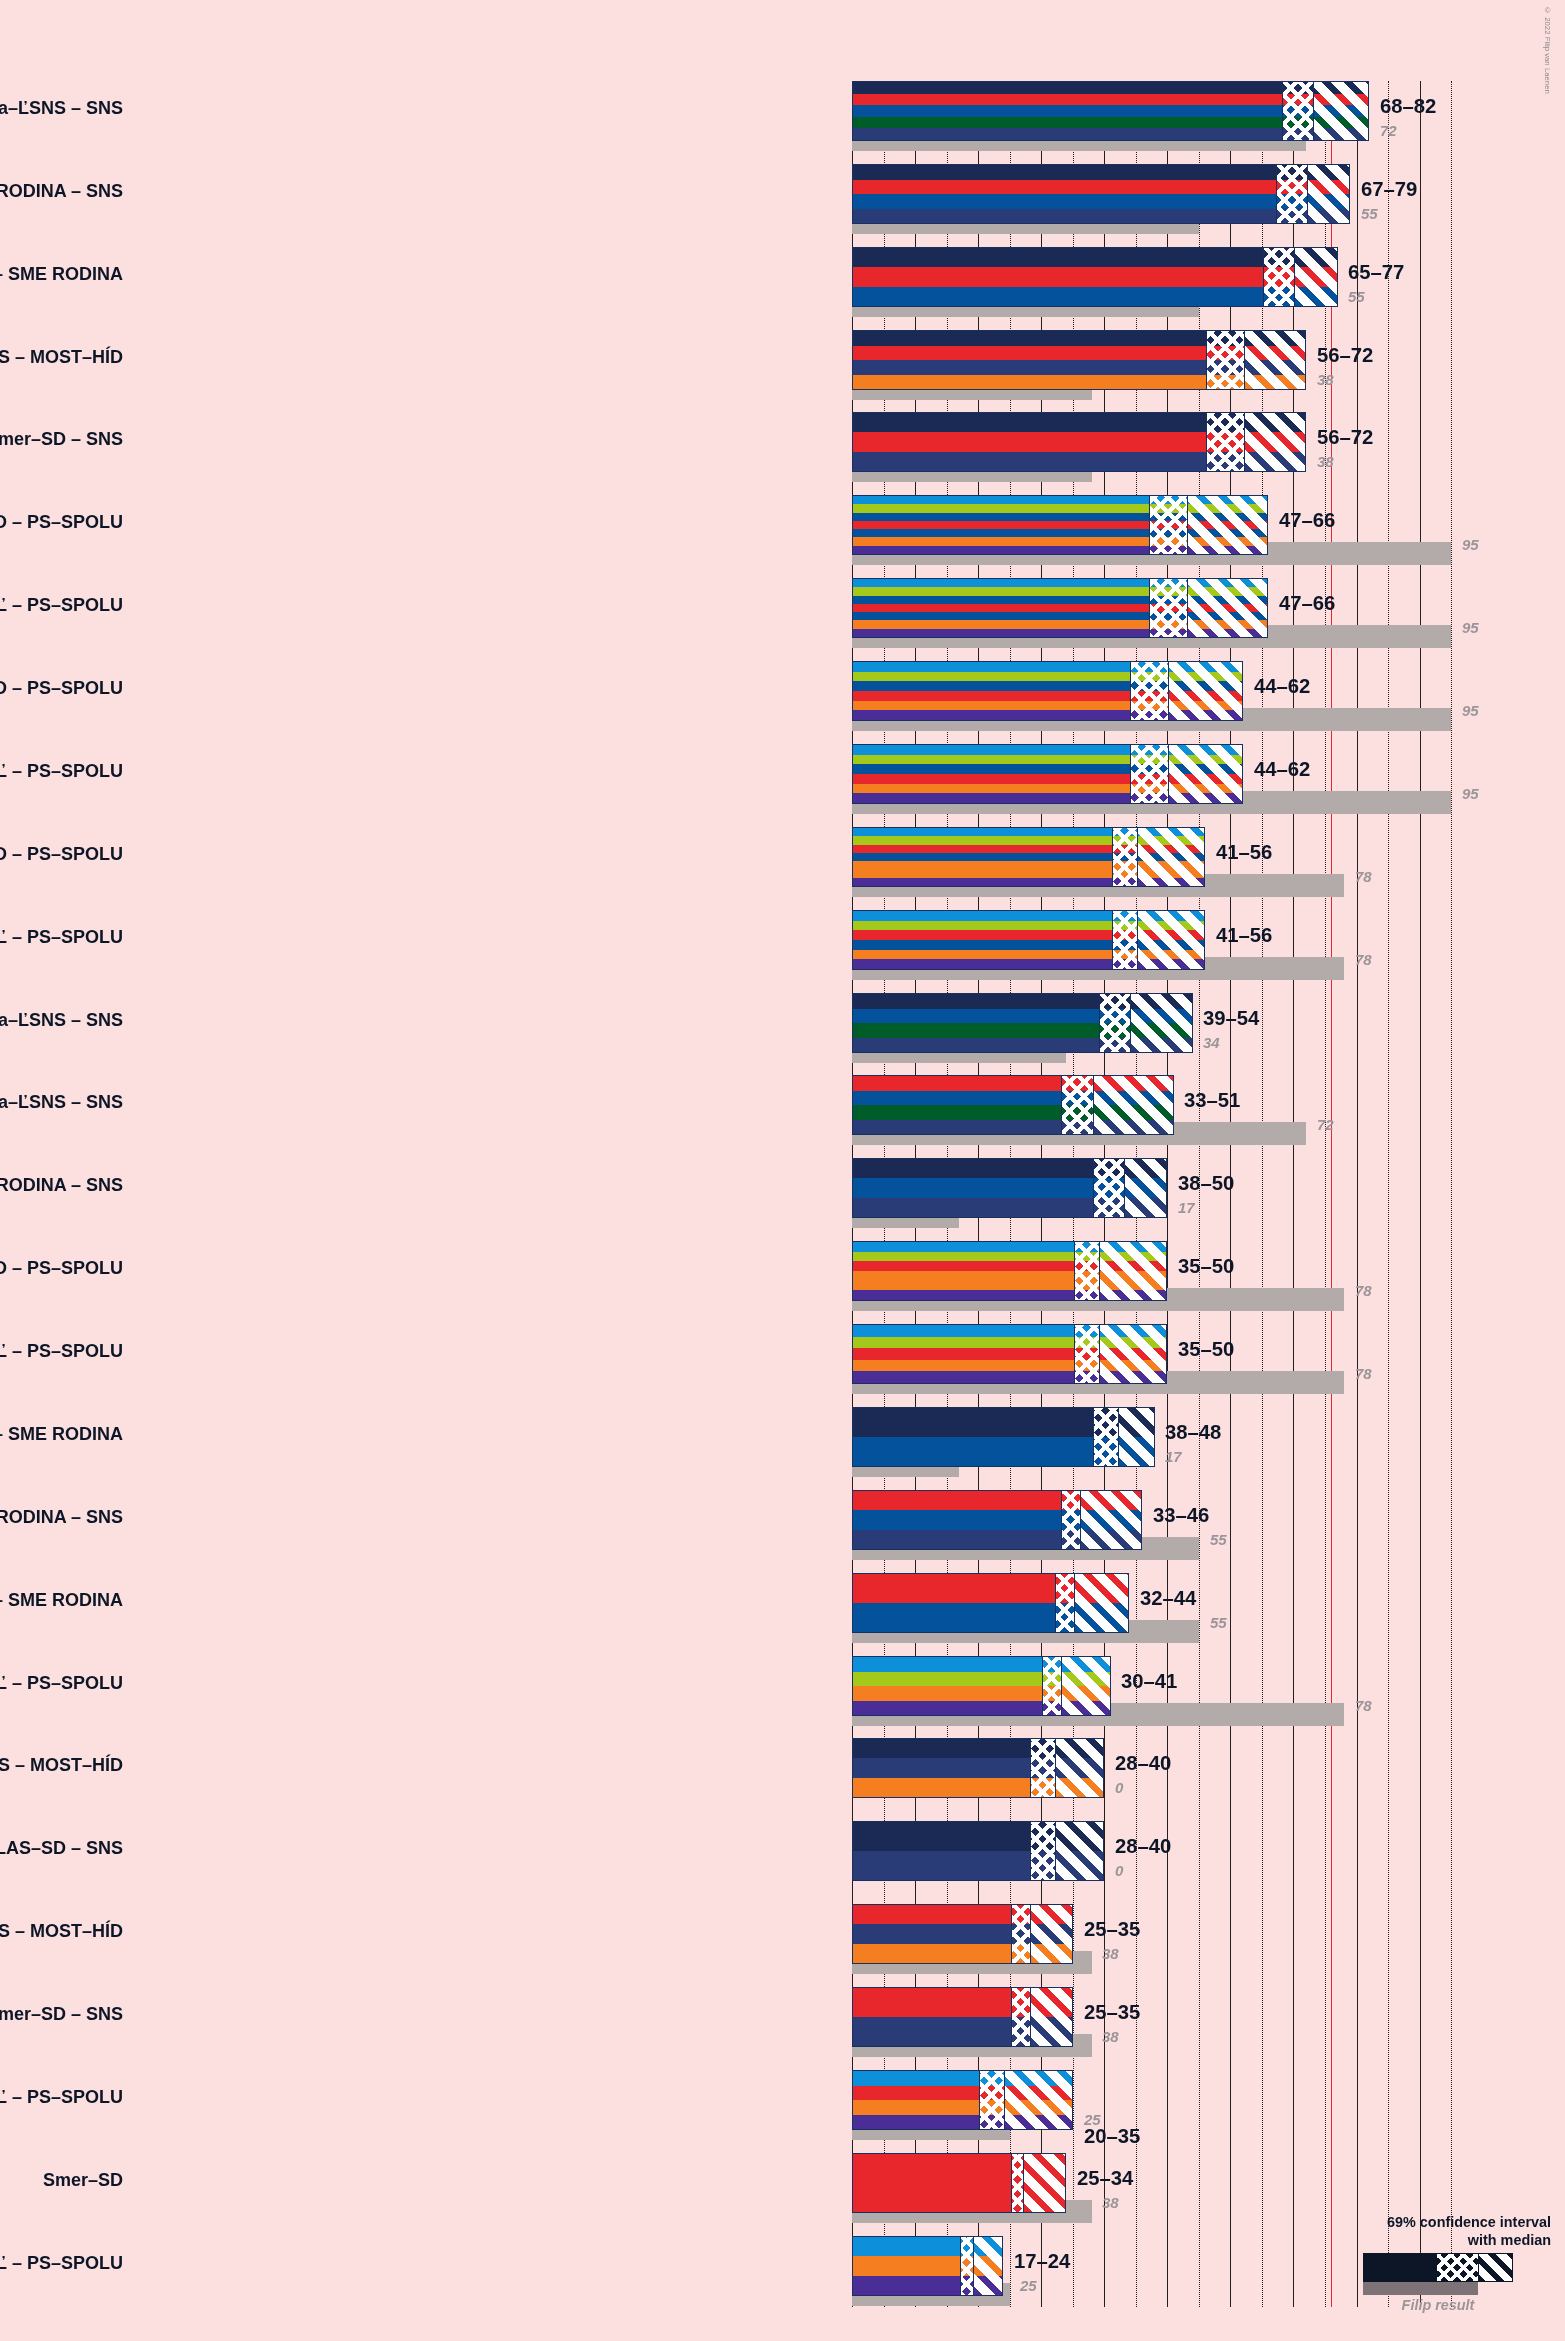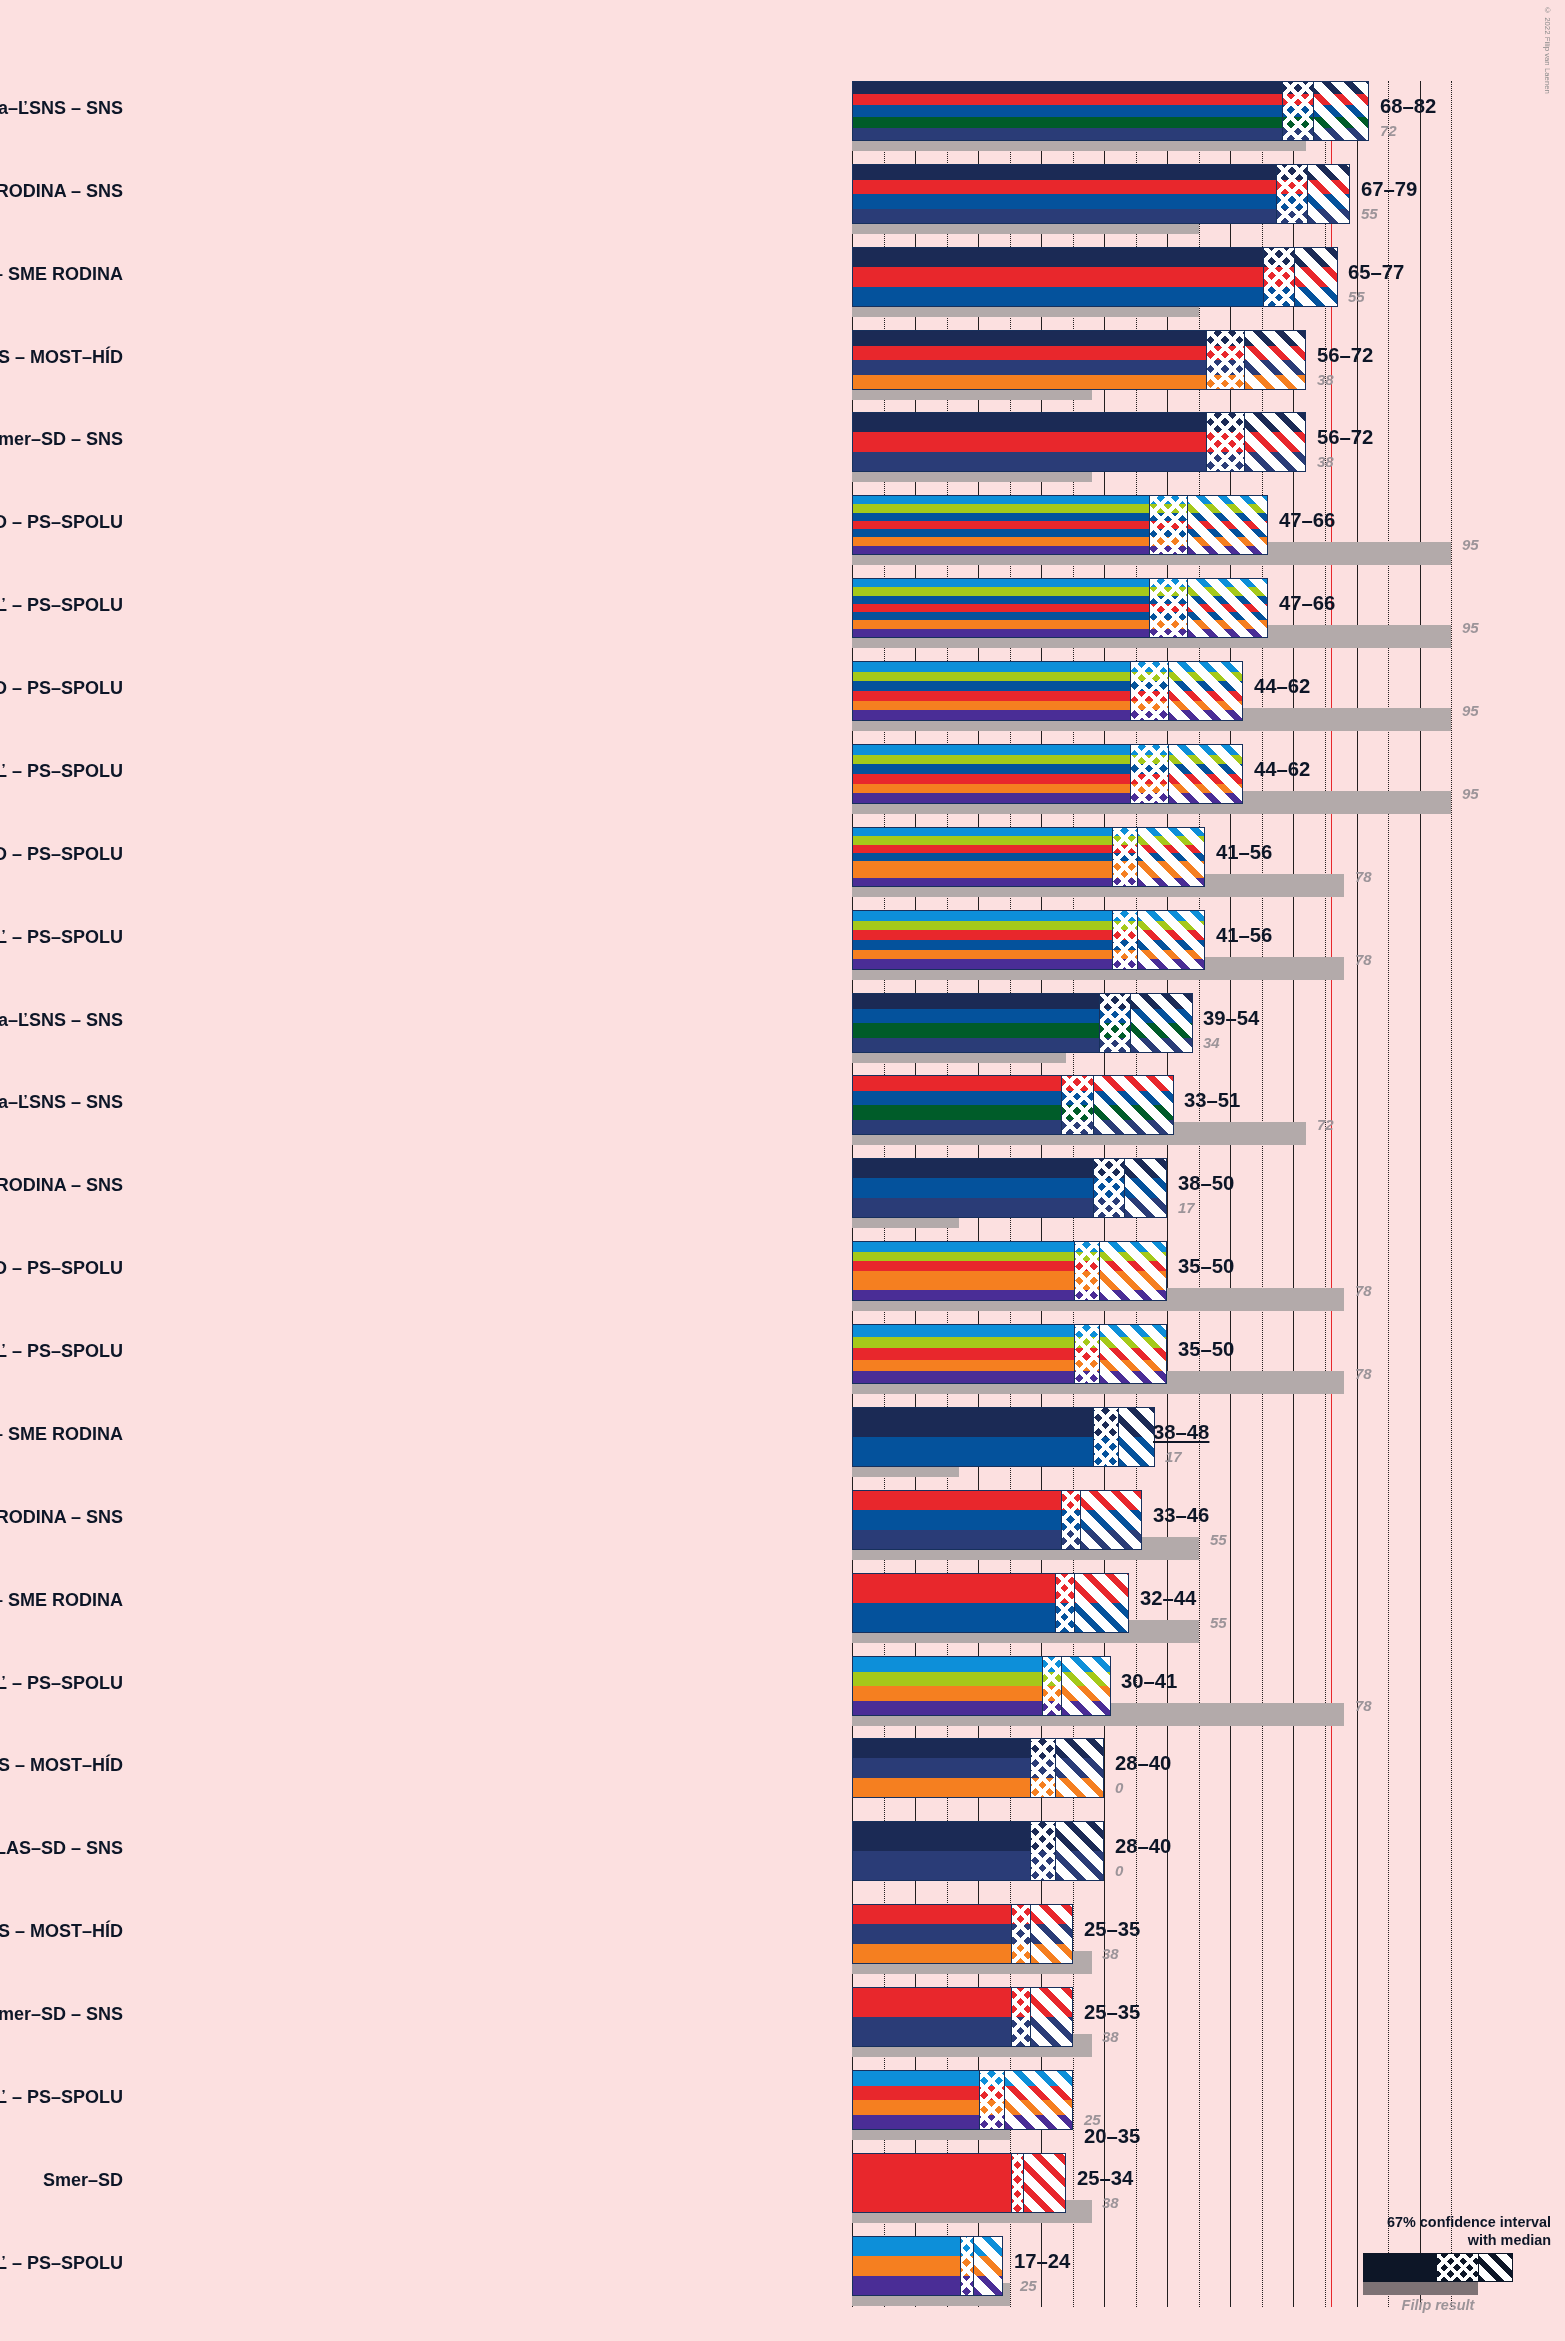--- a/index.html
+++ b/index.html
@@ -431,21 +431,21 @@
             <div class="bands">
               <div class="band" style="height: 50%; background: rgb(27, 42, 85);"></div>
               <div class="band" style="height: 50%; background: rgb(4, 82, 156);"></div>
             </div>
             <div class="hatch-cross" style="left: 240px; width: 25px;"></div>
             <div class="hatch-diag" style="left: 265px; width: 38px;"></div>
             <div class="sep" style="left: 240px;"></div>
             <div class="sep" style="left: 265px;"></div>
           </div>
           <div class="rowlabel" style="top: 17px; right: 729px;">HLAS–SD – SME RODINA</div>
-          <div class="ciText" style="left: 301px; top: 14.4px; text-decoration: underline;">38–48</div>
+          <div class="ciText" style="left: 313px; top: 14.4px;">38–48</div>
           <div class="lrText" style="left: 313px; top: 41px;">17</div>
         </div>
         <div class="row" style="top: 1409px;">
           <div class="lastresult" style="width: 347px; top: 47px; background: rgb(179, 170, 170);"></div>
           <div class="ci" style="width: 290px;">
             <div class="bands">
               <div class="band" style="height: 33.3333%; background: rgb(232, 39, 44);"></div>
               <div class="band" style="height: 33.3333%; background: rgb(4, 82, 156);"></div>
               <div class="band" style="height: 33.3333%; background: rgb(42, 60, 119);"></div>
             </div>
@@ -605,21 +605,21 @@
             <div class="sep" style="left: 120px;"></div>
           </div>
           <div class="rowlabel" style="top: 17px; right: 729px;">SaS – ZĽ – PS–SPOLU</div>
           <div class="ciText" style="left: 162px; top: 14.4px;">17–24</div>
           <div class="lrText" style="left: 168px; top: 41px;">25</div>
         </div>
       </div>
   </div>
 
   <div id="legend">
-    <div class="legend-line">67% confidence interval</div>
+    <div class="legend-line">69% confidence interval</div>
     <div class="legend-line">with median</div>
     <div class="legend-bar">
       <div class="lb-cross"></div>
       <div class="lb-diag"></div>
       <div class="lb-sep" style="left:72px"></div>
       <div class="lb-sep" style="left:114px"></div>
     </div>
     <div class="legend-lr"></div>
     <div class="legend-lr-text">Filip result</div>
   </div>

